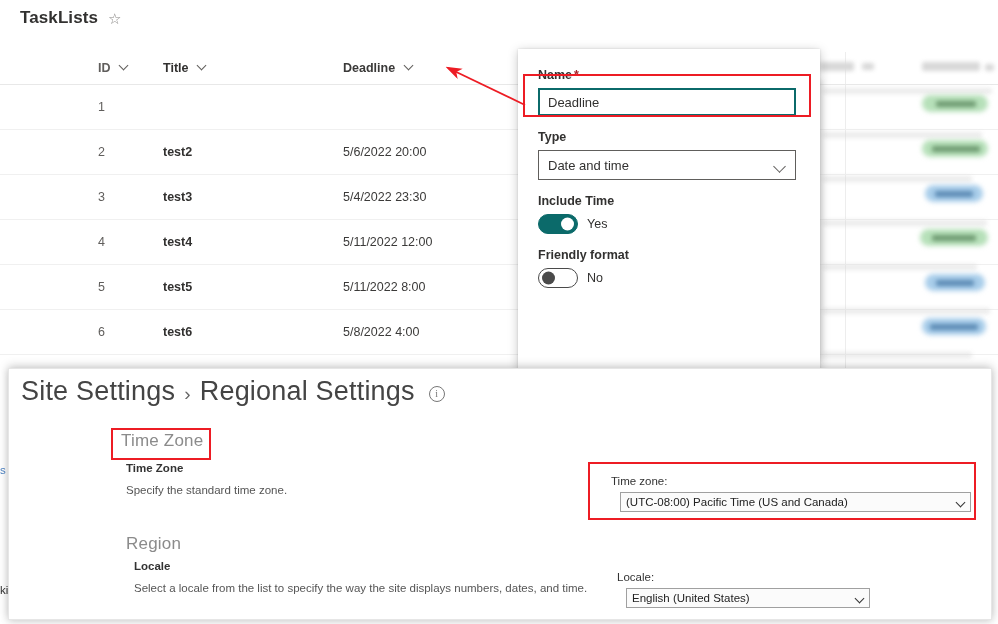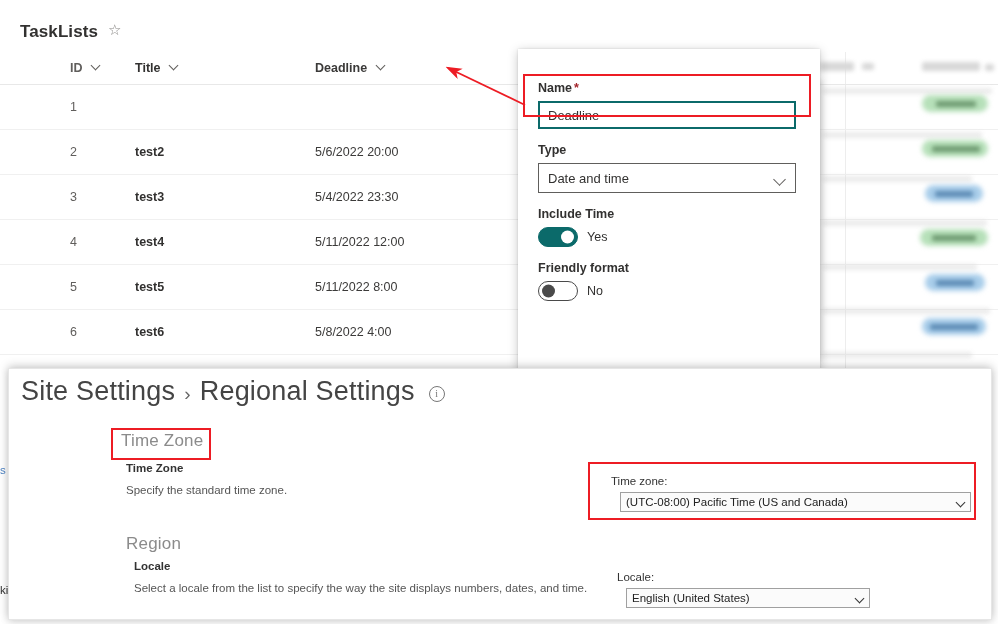--- a/index.html
+++ b/index.html
@@ -17,38 +17,38 @@
   }
 
   
   #list-page {
     position: absolute; left: 0; top: 0;
     width: 998px; height: 390px;
     background: #ffffff;
   }
   #page-title-row {
     position: absolute; left: 20px; top: 8px;
-    display: flex; gap: 10px; margin-top: 14px;
+    display: flex; align-items: center; gap: 10px;
   }
   #page-title {
     font-size: 17px; font-weight: 600; color: #323130;
     letter-spacing: .1px;
   }
   #fav-star { font-size: 15px; color: #8a8886; line-height: 1; }
 
   
   #list-table {
     position: absolute; left: 0; top: 52px;
     width: 998px;
   }
   .trow {
     position: relative;
     height: 44px;
     border-bottom: 1px solid #f0f0f0;
-    display: flex; align-items: center;
+    display: flex; align-items: center; padding-left: 28px;
   }
   .trow.header {
     height: 32px; border-bottom: 1px solid #e8e8e8;
   }
   .cell { font-size: 12.5px; color: #323130; }
   .c-id    { width: 135px; padding-left: 70px; box-sizing: border-box; }
   .c-title { width: 180px; }
   .c-dead  { width: 215px; }
   .header .cell { font-weight: 700; font-size: 12.5px; color: #323130; }
   .header .c-id  { color: #323130; }
@@ -93,21 +93,21 @@
     width: 302px; height: 322px;
     background: #ffffff;
     box-shadow: 0 2px 10px rgba(0,0,0,.22), 0 0 2px rgba(0,0,0,.12);
     overflow: hidden;
   }
   .fp-label {
     font-size: 12.5px; font-weight: 700; color: #323130;
     margin: 0 0 6px 0;
   }
   .req { color: #a4262c; font-weight: 700; margin-left: 2px; }
-  #fp-inner { padding: 32px 20px 0 20px; }
+  #fp-inner { padding: 19px 20px 0 20px; }
   .fp-group { margin-bottom: 14px; }
   #name-input {
     width: 258px; height: 28px; box-sizing: border-box;
     border: 2px solid #0b6a6a; outline: none;
     background: #fff; font-size: 13px; color: #323130;
     padding: 0 8px; font-family: "Liberation Sans", sans-serif;
     border-radius: 0;
   }
   #desc-input {
     width: 258px; height: 62px; box-sizing: border-box;

